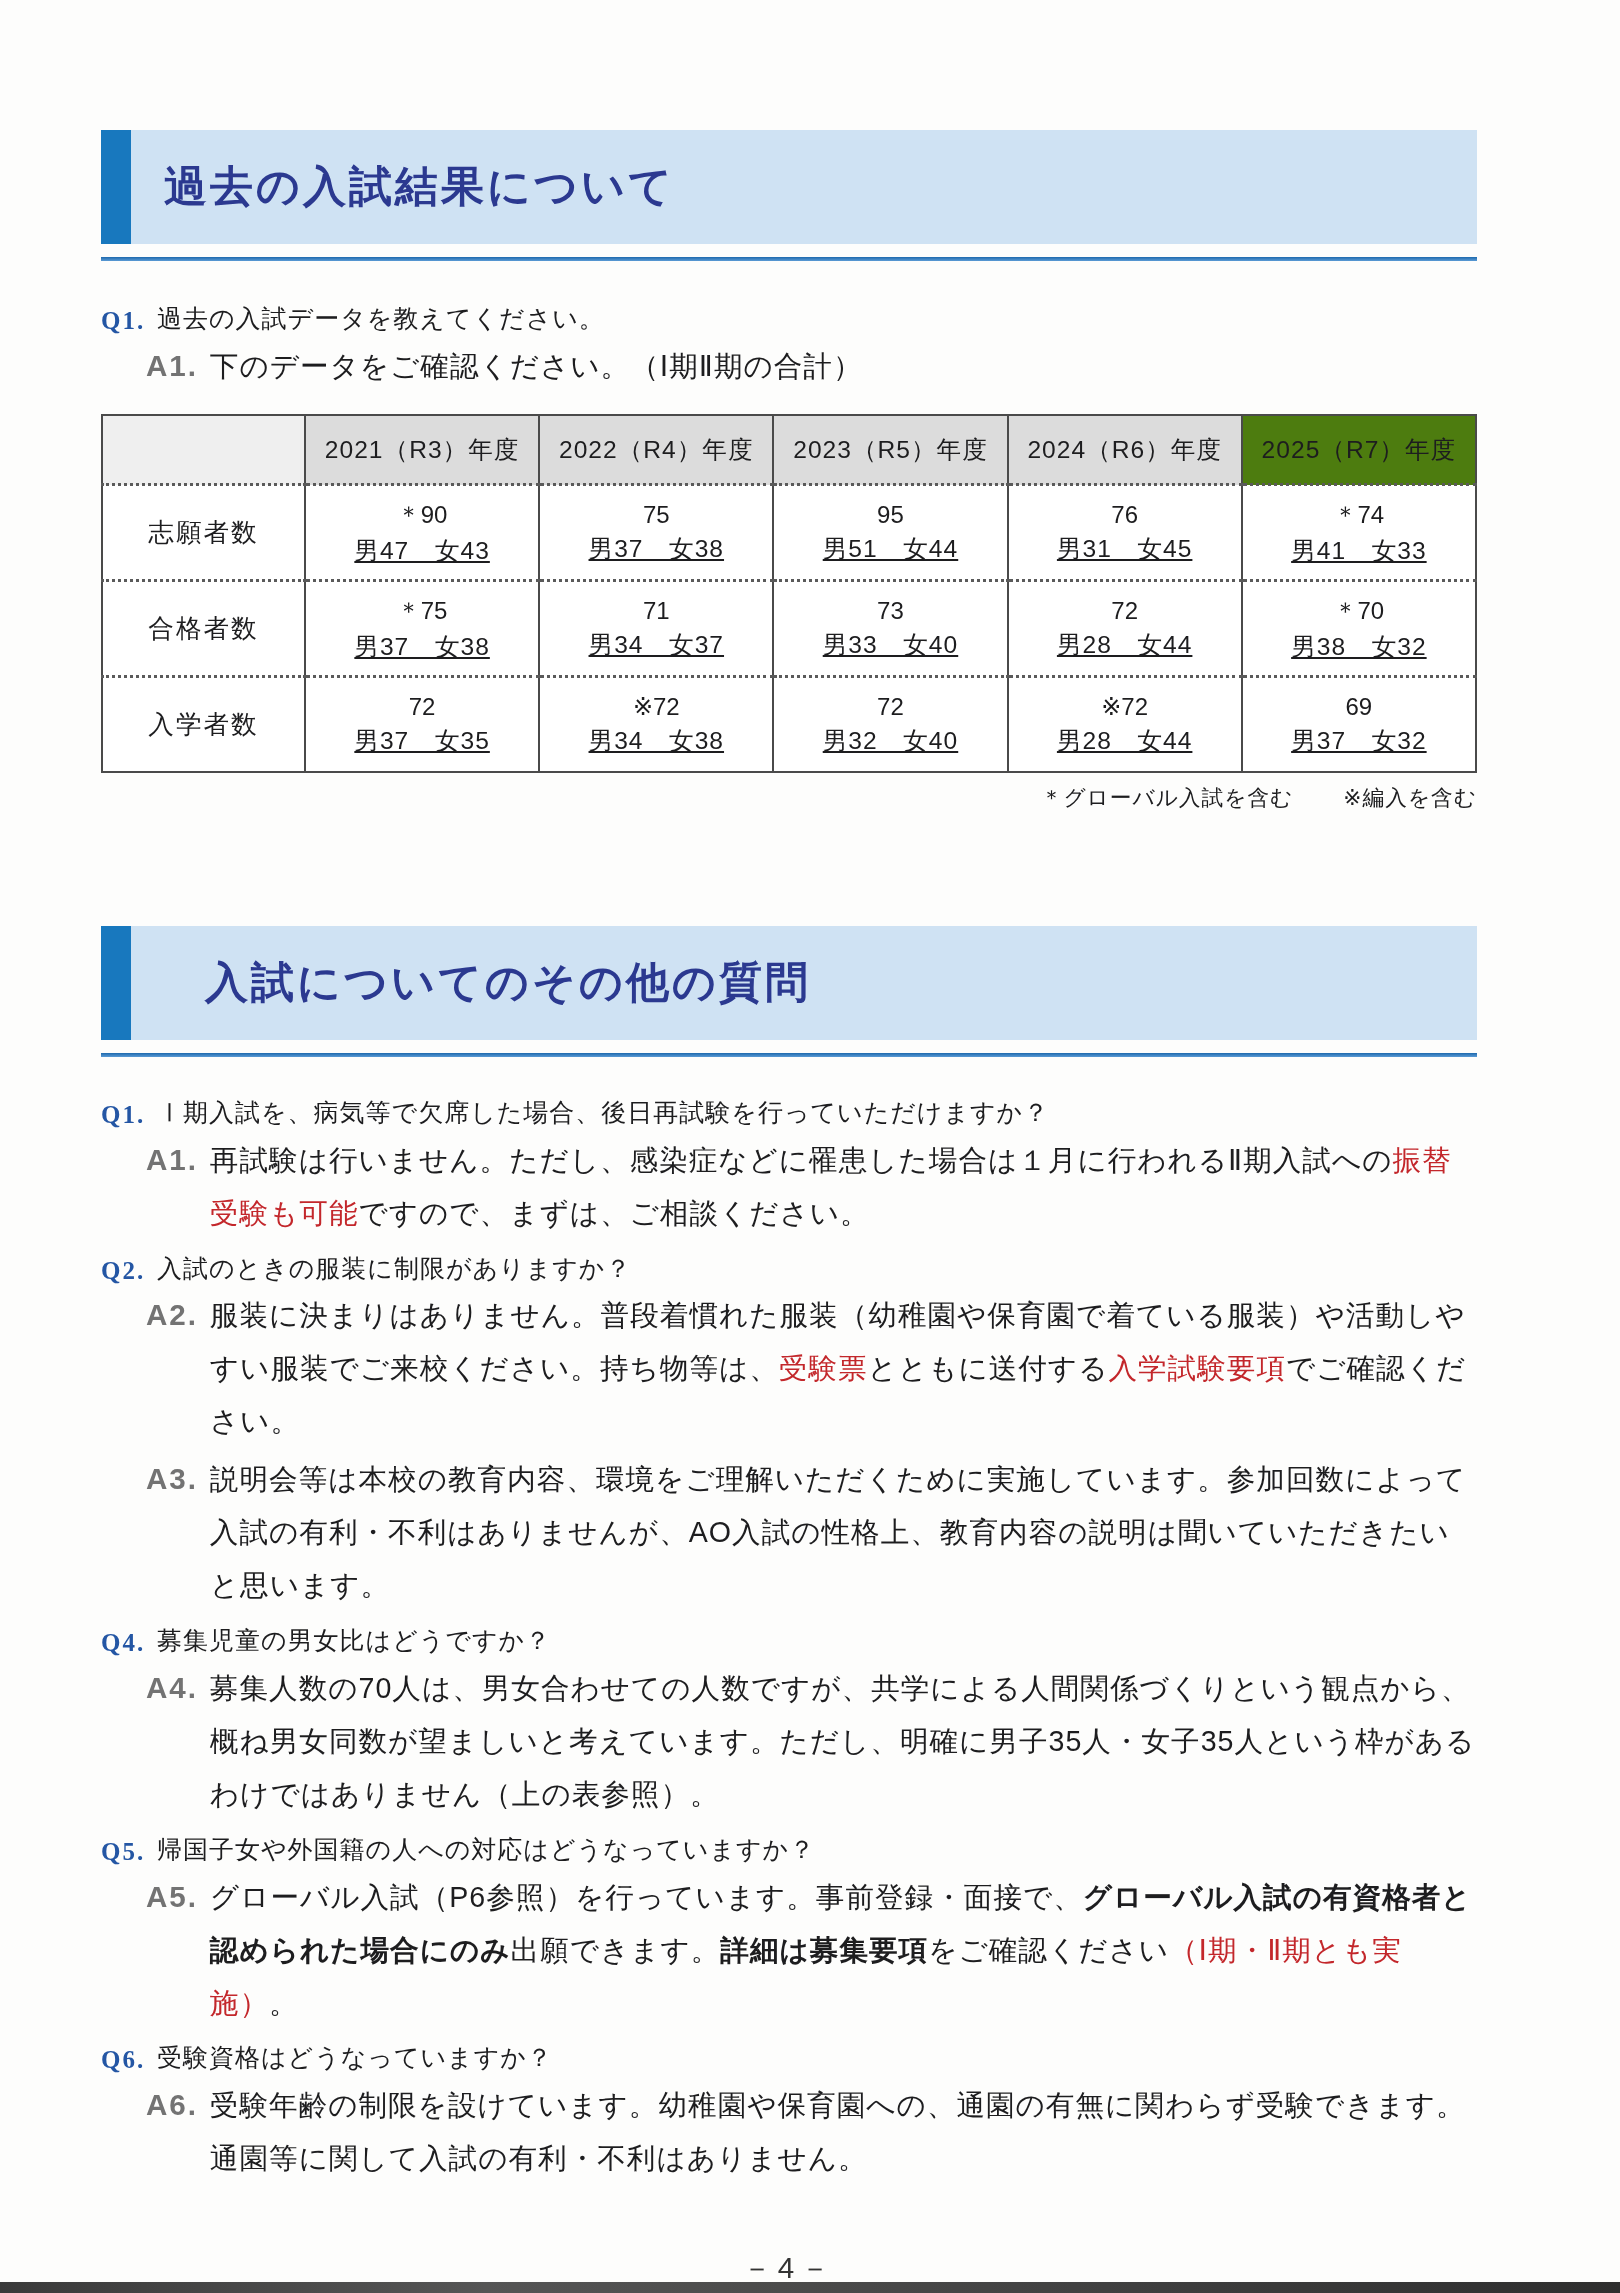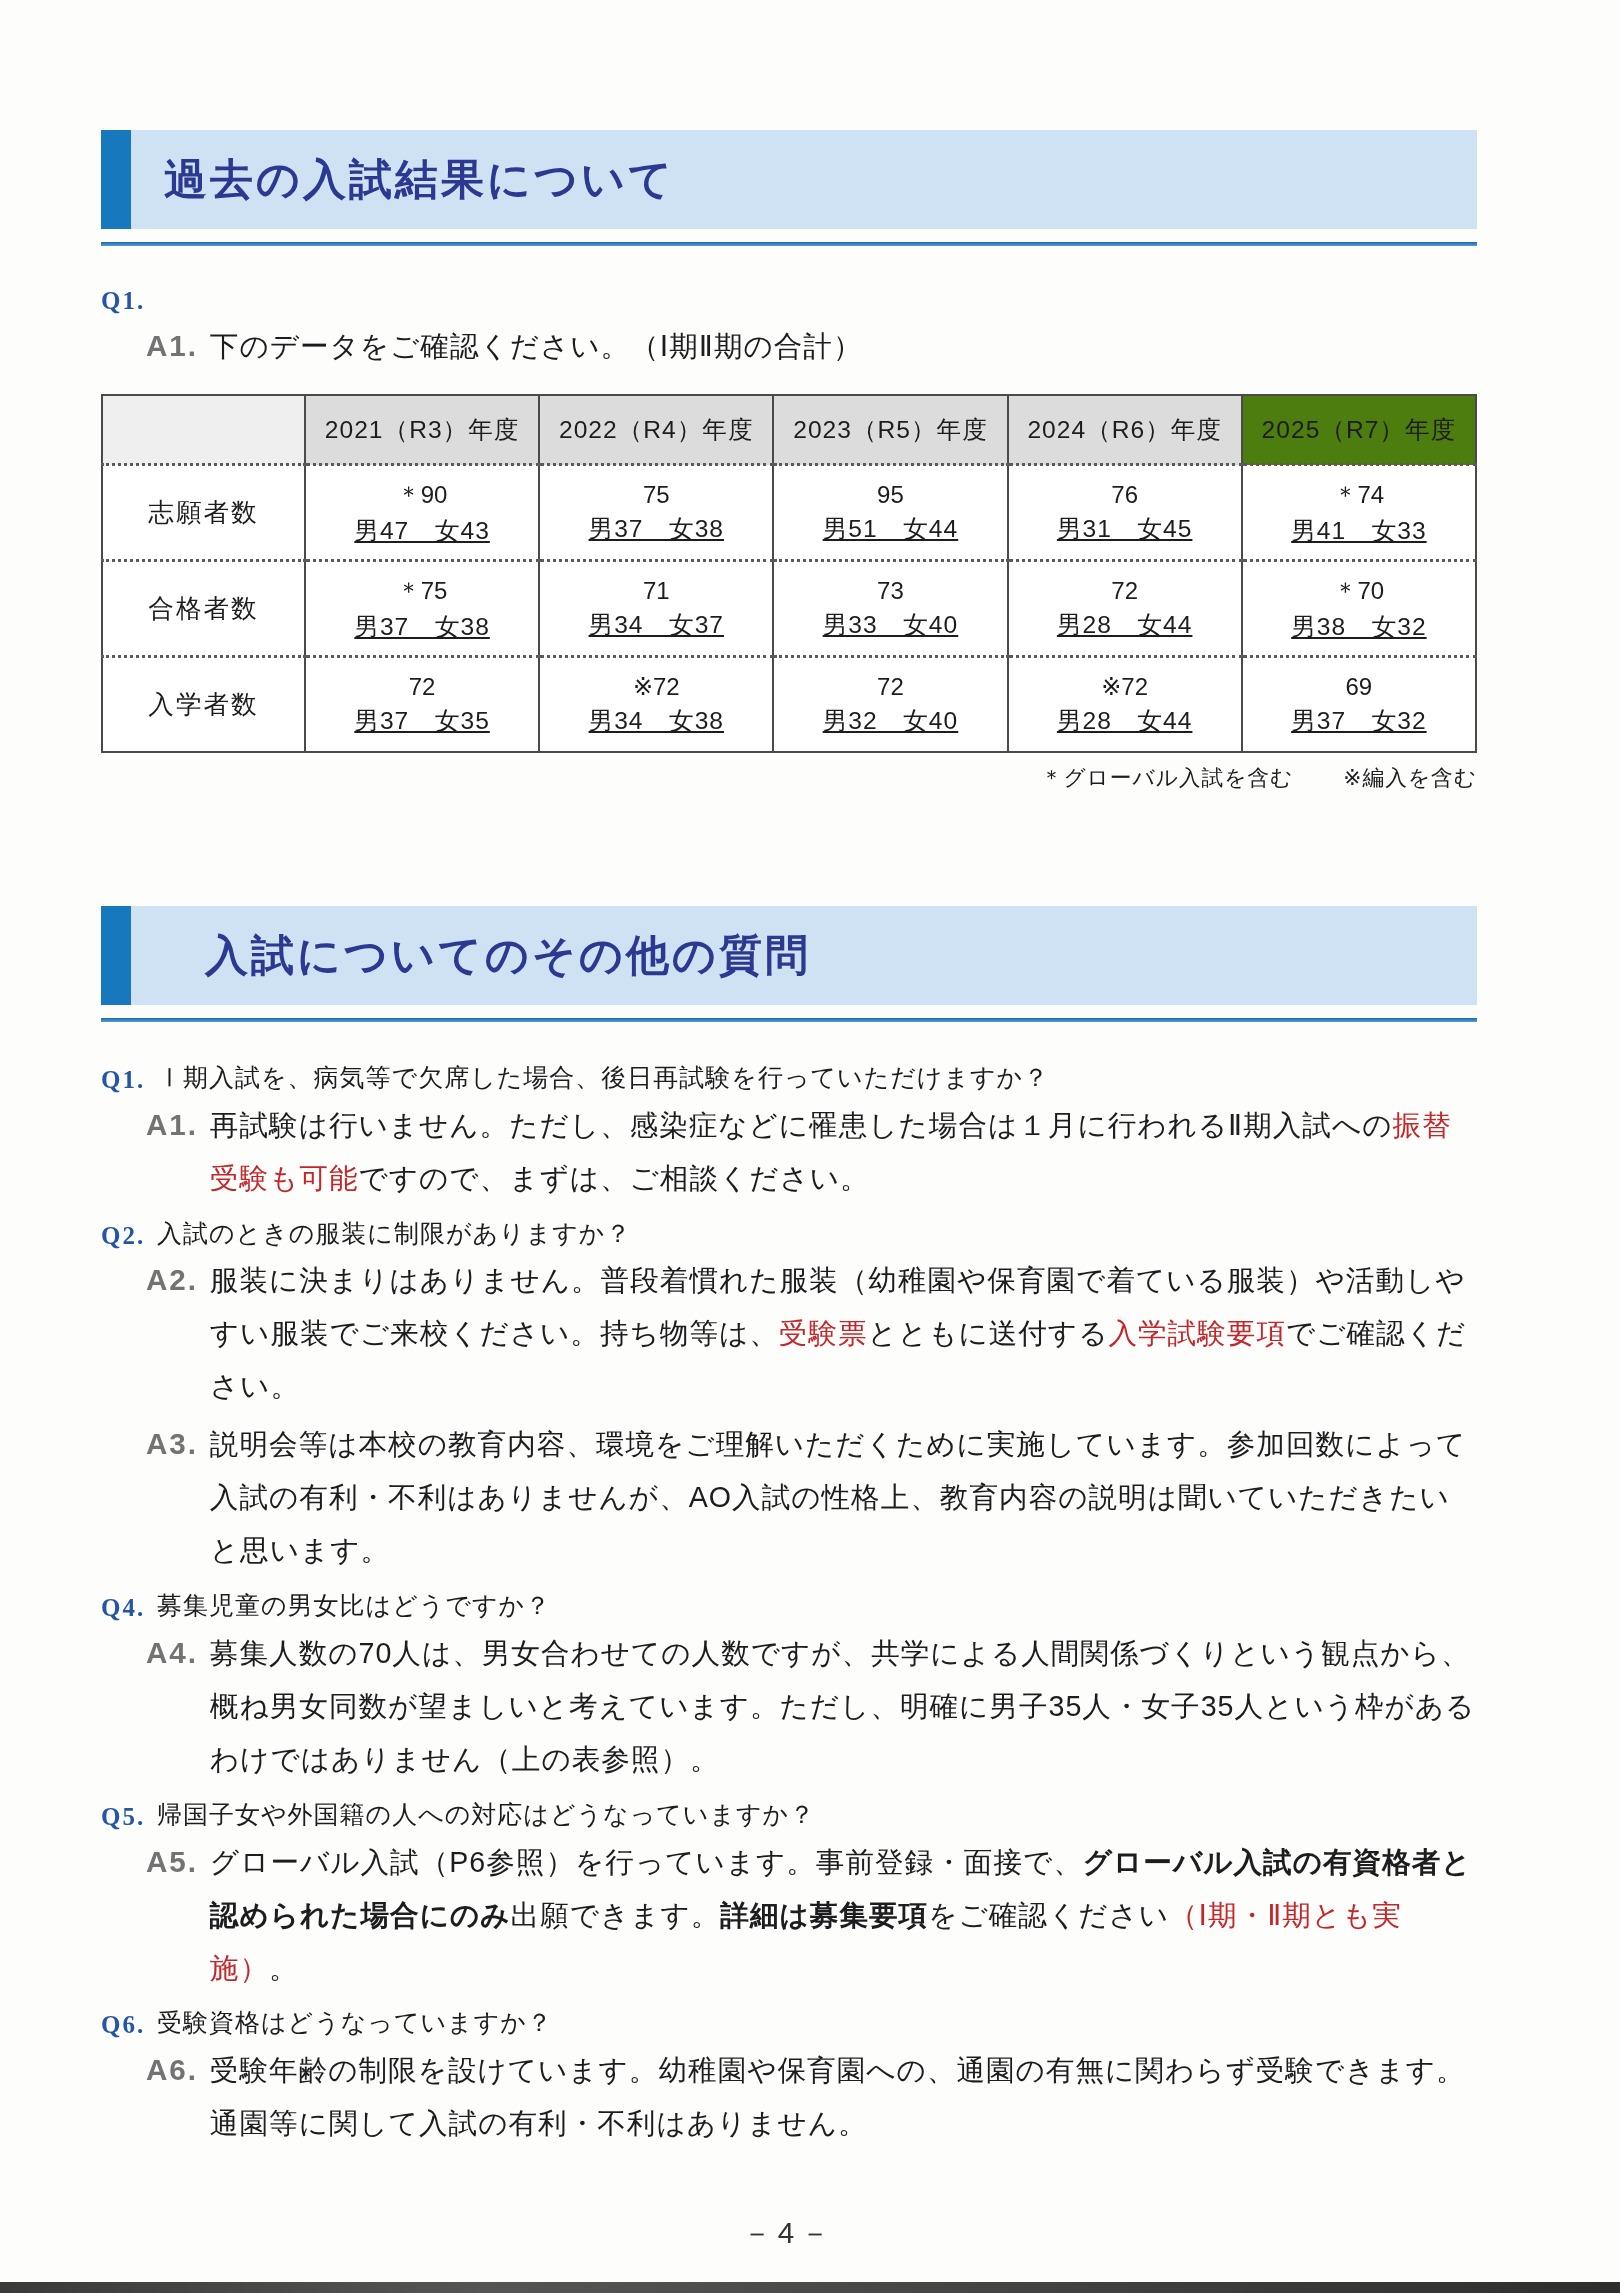--- a/index.html
+++ b/index.html
@@ -7,21 +7,21 @@
     width:1620px;height:2293px;
     background:#fdfdfc;
     font-family:"Liberation Sans","DejaVu Sans",sans-serif;
     color:#1d1d1f;
     position:relative;
     overflow:hidden;
   }
   .content{position:absolute;left:101px;top:0;width:1376px;}
 
   
-  .banner{position:relative;background:#cfe2f3;height:99px;display:flex;align-items:center;}
+  .banner{position:relative;background:#cfe2f3;height:114px;display:flex;align-items:center;}
   .banner-bar{position:absolute;left:0;top:0;width:29.6px;height:100%;background:#1878be;}
   .banner-title{margin-left:63px;font-size:43px;font-weight:bold;color:#2b3990;letter-spacing:3px;}
   .rule{height:3.9px;margin-top:12.8px;background:linear-gradient(#1d69ad,#5b9bd5);}
 
   
   .q-line{display:flex;align-items:flex-end;font-size:25px;margin-top:11.8px;font-family:Liberation Serif, serif;}
   .q-label{color:#2456a4;font-weight:bold;margin-right:11.8px;letter-spacing:2px;flex:0 0 auto;}
   .q-text{letter-spacing:1px;}
   .a-line{display:flex;align-items:baseline;margin-left:45px;margin-top:3.9px;}
   .a-label{color:#737373;font-weight:bold;font-size:29.6px;margin-right:11.8px;letter-spacing:2px;flex:0 0 auto;line-height:53px;}
@@ -60,20 +60,21 @@
 <div class="content">
 
   <div class="banner" style="margin-top:130px;">
     <div class="banner-bar"></div>
     <div class="banner-title">過去の入試結果について</div>
   </div>
   <div class="rule"></div>
 
   <div class="q-line first-q">
     <span class="q-label">Q1.</span>
+    <span class="q-text">過去の入試データを教えてください。</span>
   </div>
   <div class="a-line">
     <span class="a-label">A1.</span>
     <span class="a-text">下のデータをご確認ください。（Ⅰ期Ⅱ期の合計）</span>
   </div>
 
   <table class="results">
     <colgroup>
       <col style="width:203px;">
         <col>

